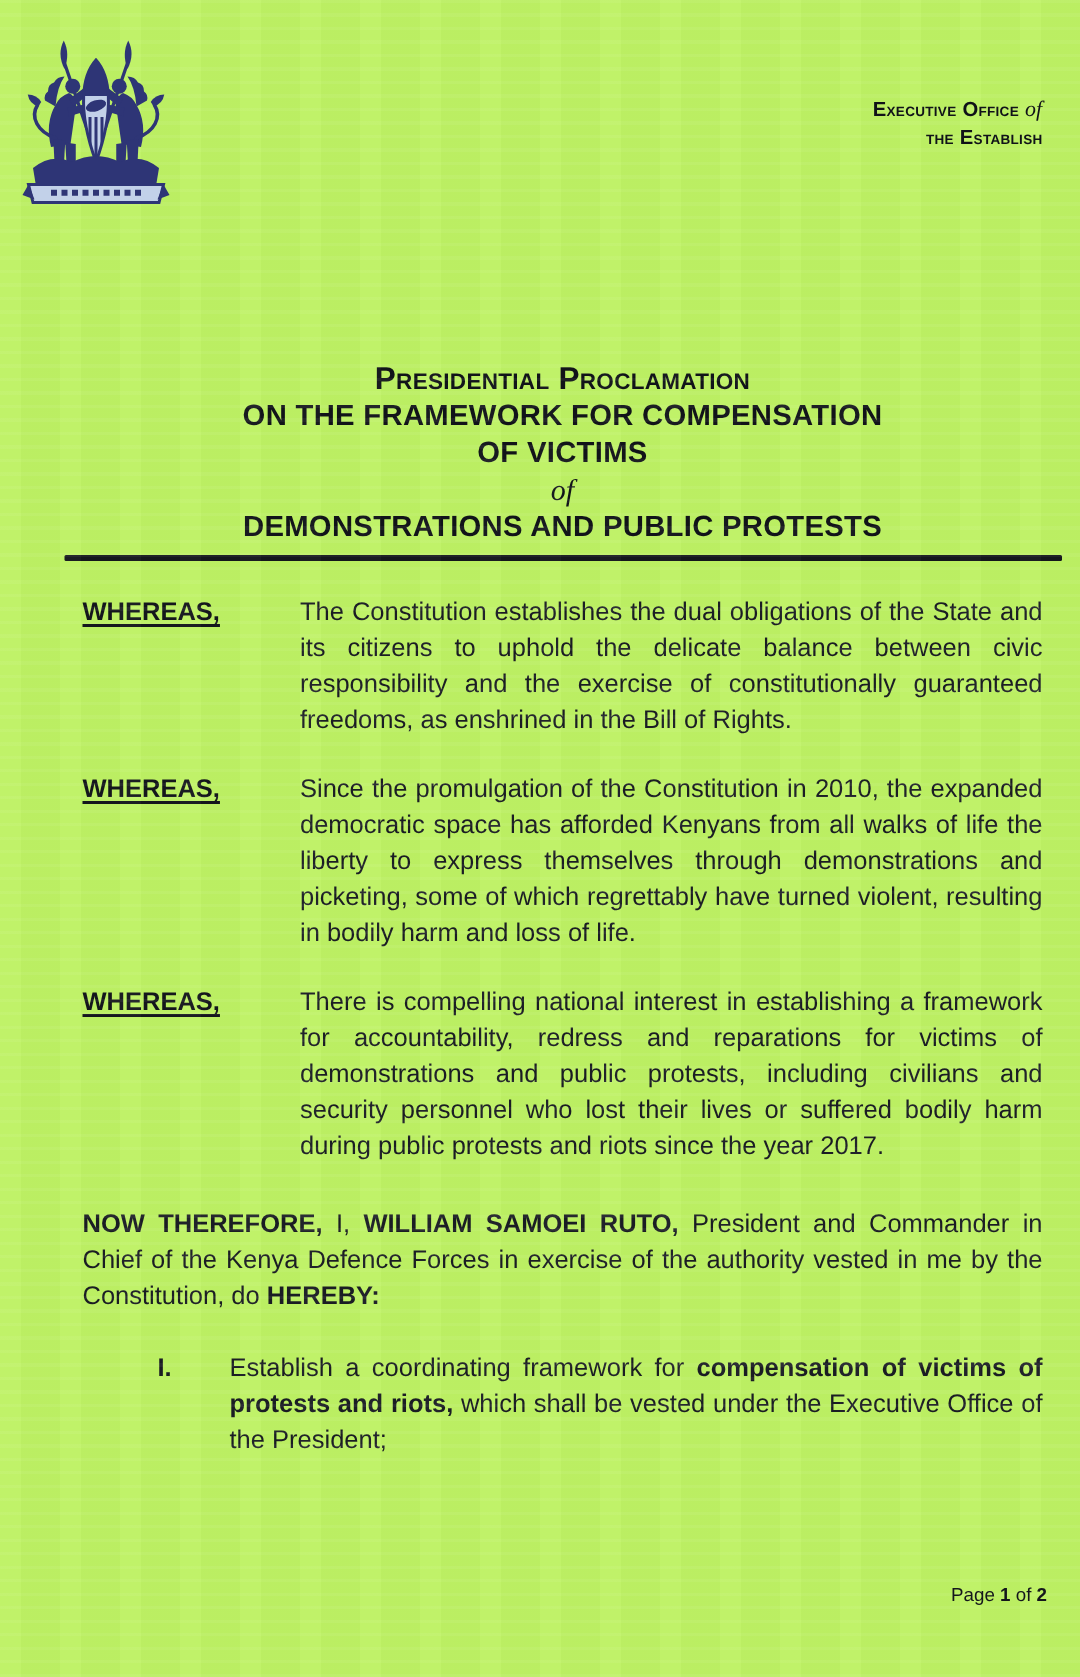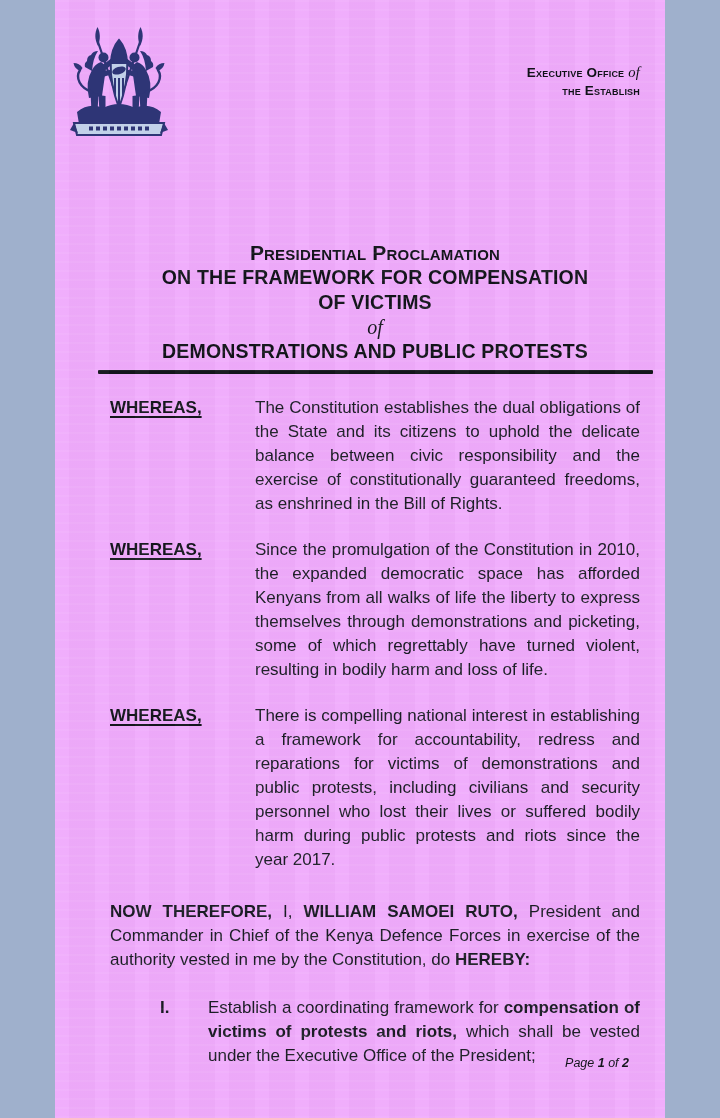--- a/index.html
+++ b/index.html
@@ -1,20 +1,20 @@
 <!DOCTYPE html>
 <html><head>
 <meta charset="utf-8">
 <style>
   html,body{margin:0;padding:0;background:#9fb0cc;}
   .page{
     position:relative;
-    width:610px;height:1118px;
+    width:720px;height:1118px;
     margin:0 auto;
-    background:#f0abfc;
+    background:#bef264;
     font-family:"Liberation Sans","DejaVu Sans",sans-serif;
     color:#1a1c24;
     overflow:hidden;
   }
   .page::before{
     content:"";position:absolute;inset:0;pointer-events:none;
     background:
       repeating-linear-gradient(0deg, rgba(255,255,255,0.05) 0 2px, rgba(0,0,0,0) 2px 9px),
       repeating-linear-gradient(90deg, rgba(255,255,255,0.03) 0 14px, rgba(0,0,0,0.015) 14px 40px);
   }
@@ -35,21 +35,21 @@
   .whereas{display:flex;margin-top:22px;}
   .whereas:first-of-type{margin-top:22px;}
   .w-label{width:145px;flex:0 0 145px;font-weight:700;font-size:17px;line-height:24px;
     text-decoration:underline;text-decoration-thickness:2px;text-underline-offset:3px;color:#14161c;}
   .w-body{flex:1;font-size:17px;line-height:24px;text-align:justify;}
   .declaration{margin:28px 0 0 0;font-size:17px;line-height:24px;text-align:justify;}
   .item{display:flex;margin-top:24px;margin-left:50px;}
   .item-num{flex:0 0 48px;font-weight:700;font-size:17px;line-height:24px;}
   .item-body{flex:1;font-size:17px;line-height:24px;text-align:justify;}
   
-  .footer{position:absolute;top:1056px;right:36px;font-size:12.5px;color:#14161c;font-style:italic;}
+  .footer{position:absolute;top:1056px;right:22px;font-size:12.5px;color:#14161c;}
   
   .r-b{font-weight:700}
   .r-i{font-style:italic}
   .r-sc{font-variant:small-caps}
   .r-serif{font-family:"Liberation Serif","DejaVu Serif",serif;font-size:1.08em}
 </style>
 </head>
 <body>
 
 <div class="page">

